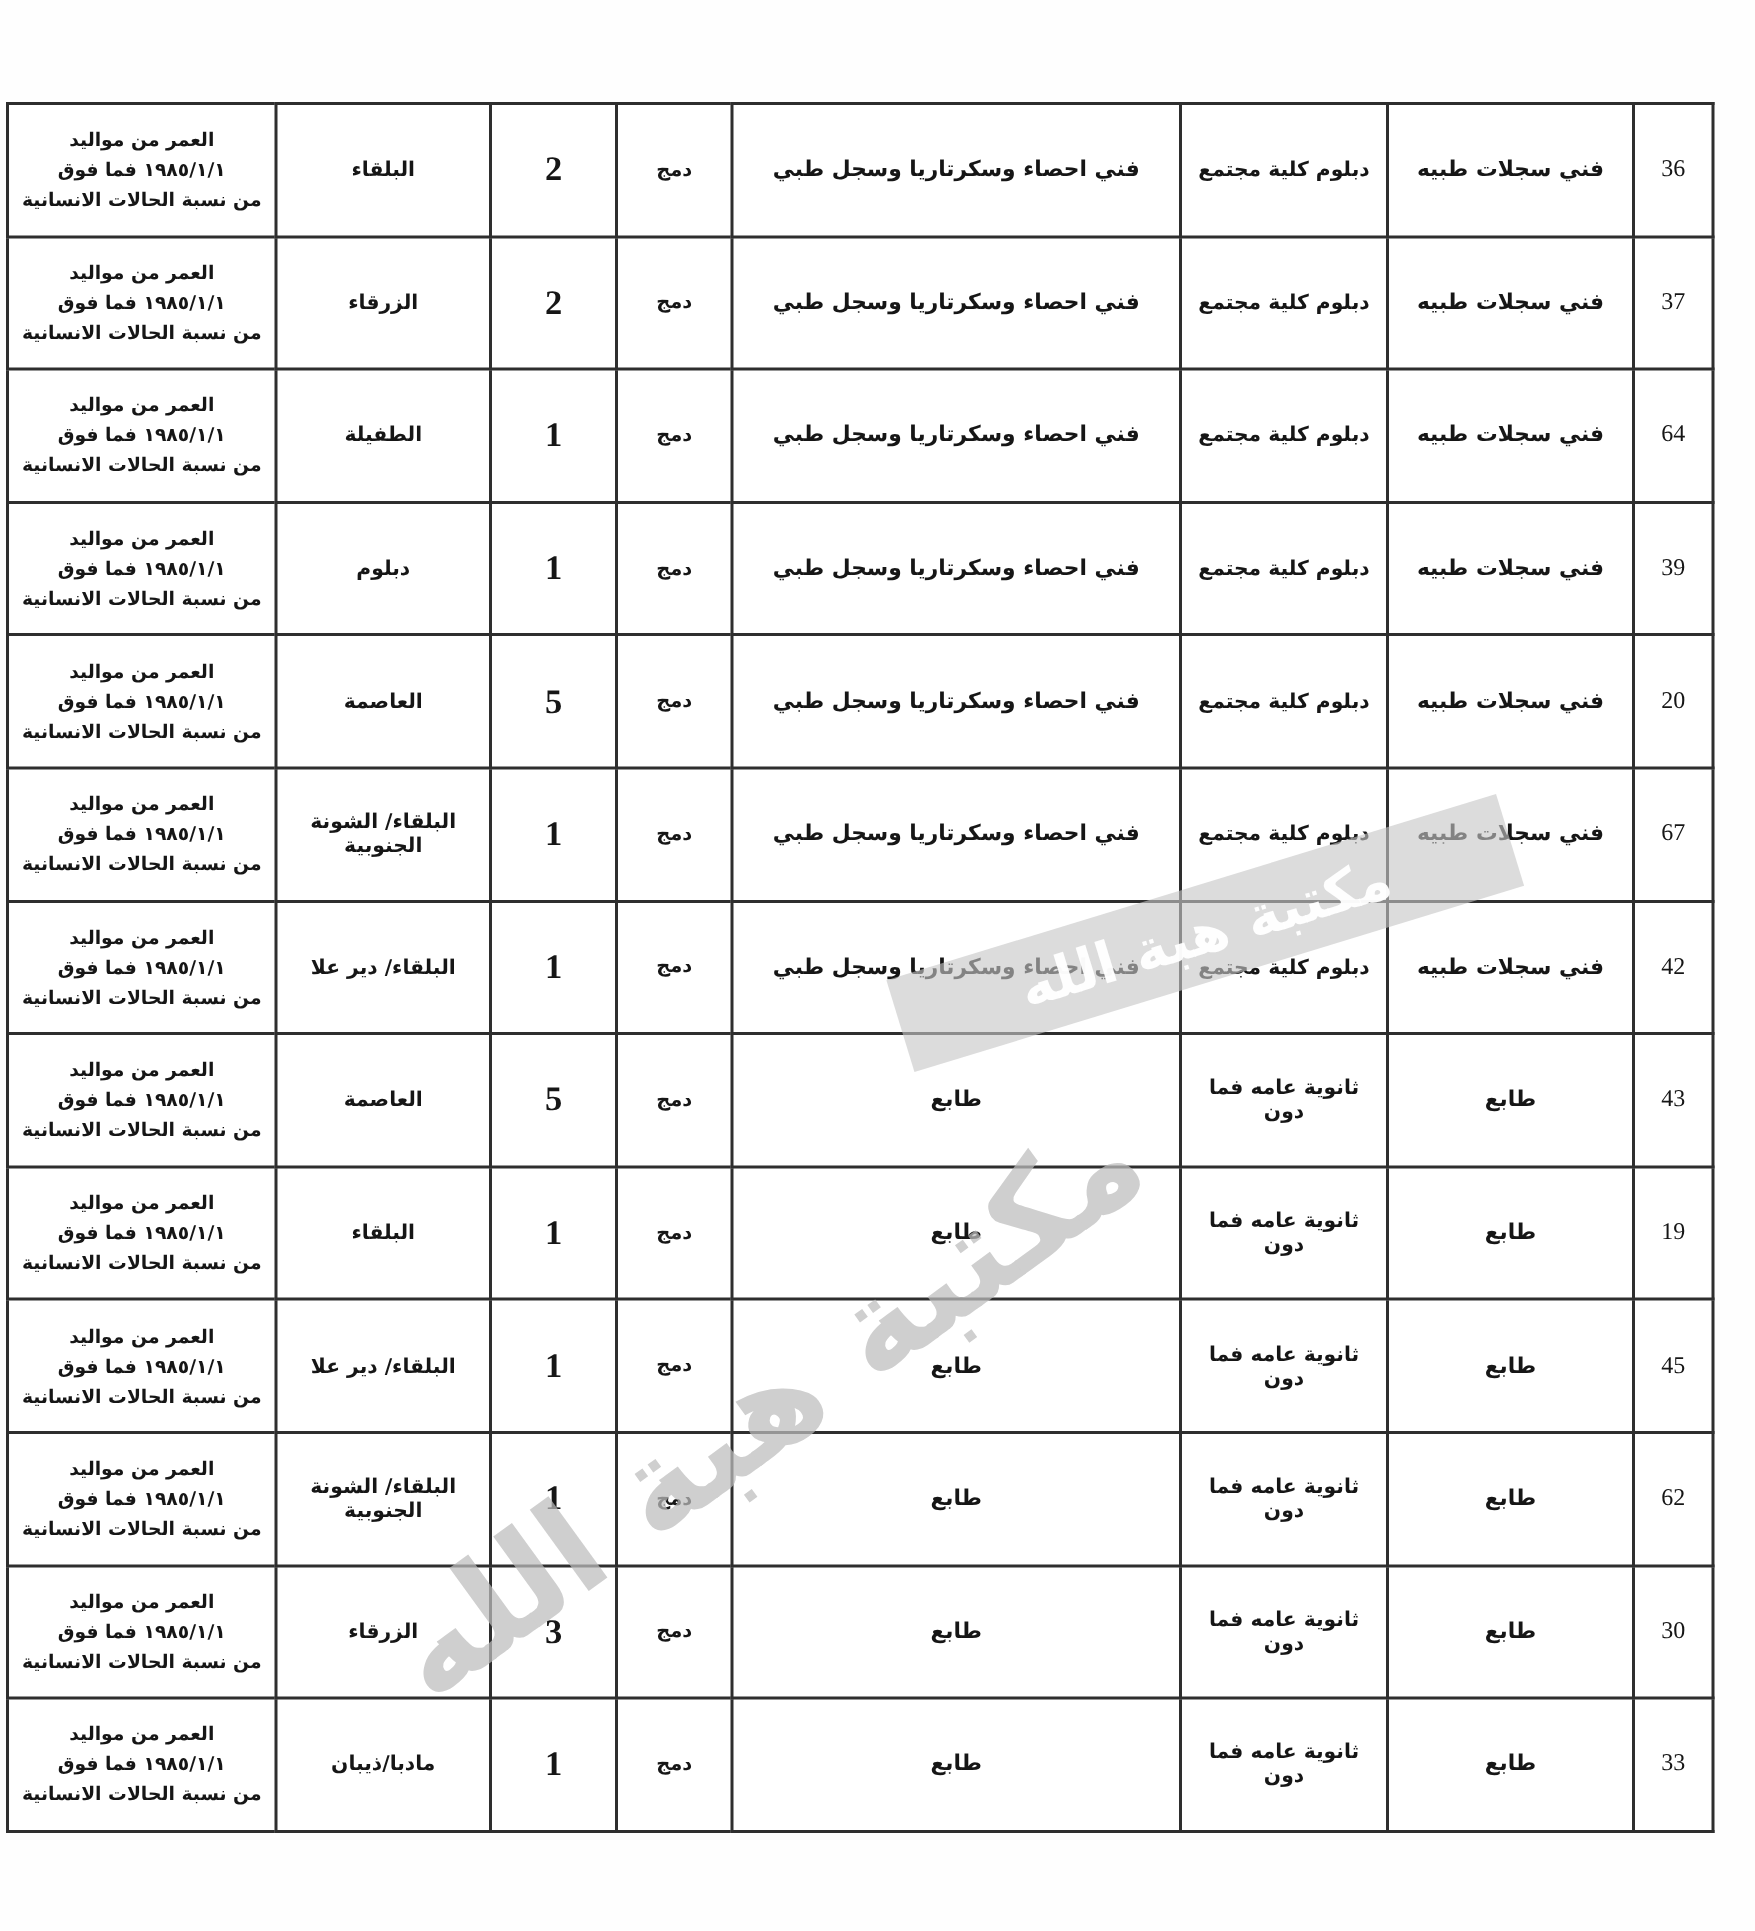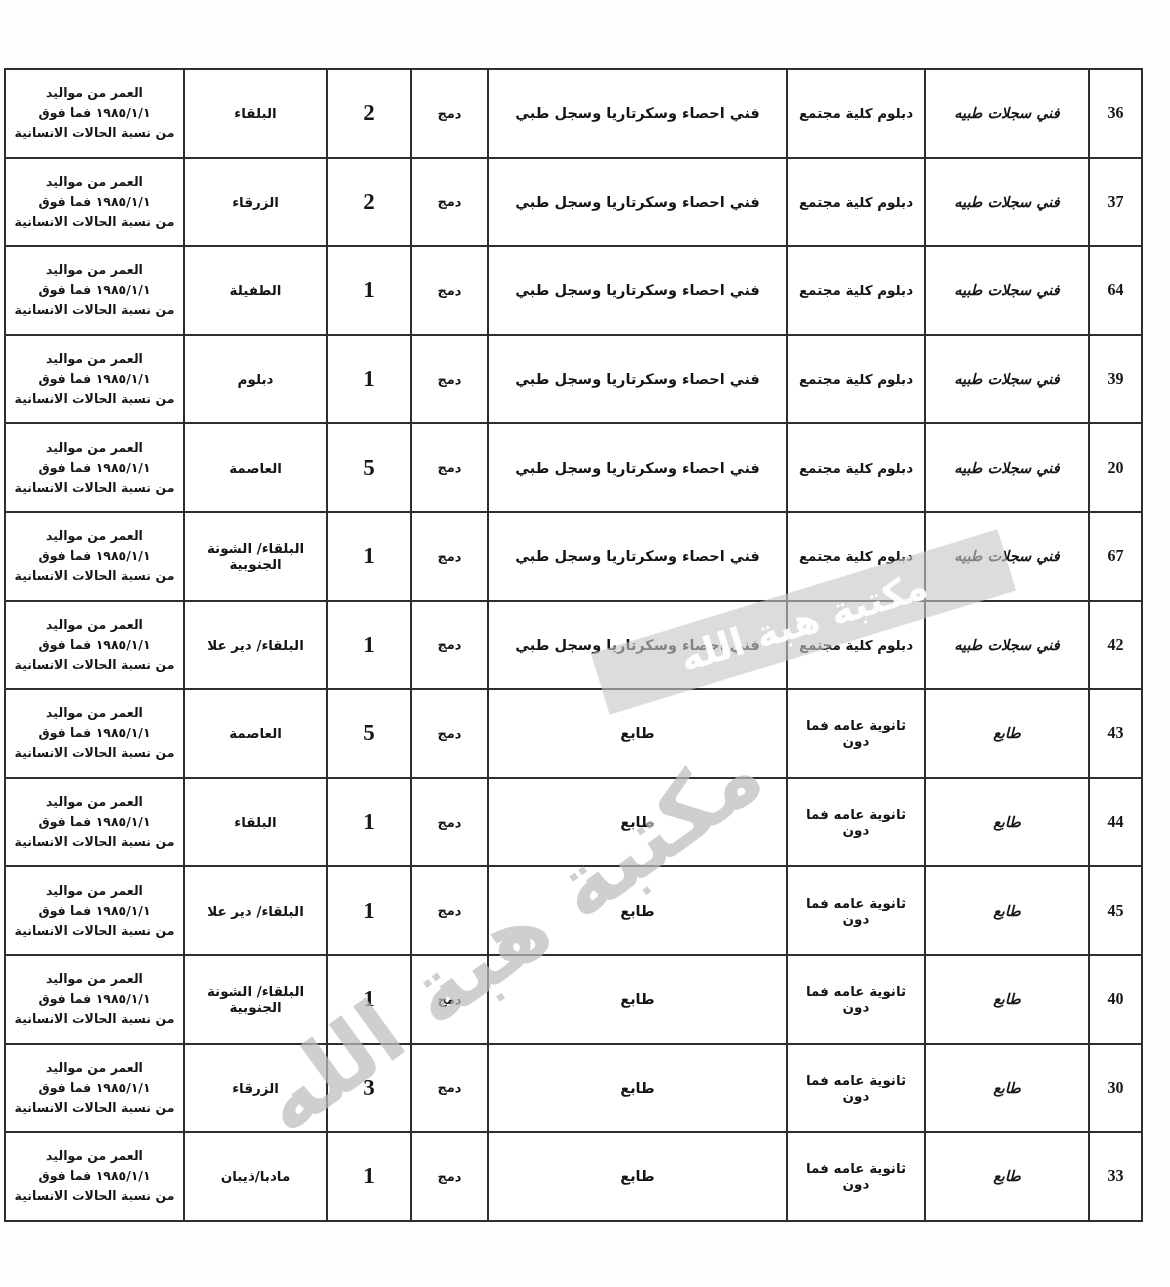--- a/index.html
+++ b/index.html
@@ -12,22 +12,22 @@
     position:absolute;left:4px;top:68px;width:1137px;height:1152px;
     border-collapse:collapse;table-layout:fixed;direction:rtl;
     background:#ffffff;
   }
   table.doc td{
     border:2px solid #2e2e2e;
     text-align:center;vertical-align:middle;
     padding:2px 4px;overflow:hidden;
   }
   tr.doc-row{height:88.6px;}
-  .cell-num{font-family:"Liberation Serif","DejaVu Serif",serif;font-weight:bold;font-size:16px;margin-top:37px;}
-  .cell-job{font-weight:bold;font-size:14.5px;font-style:italic;}
+  .cell-num{font-family:"Liberation Serif","DejaVu Serif",serif;font-weight:normal;font-size:16px;margin-top:37px;}
+  .cell-job{font-weight:bold;font-size:14.5px;}
   .cell-qual{font-weight:bold;font-size:13.5px;}
   .cell-spec{font-weight:bold;font-size:14.5px;}
   .cell-merge{font-weight:bold;font-size:13px;}
   .cell-count{font-family:"Liberation Serif","DejaVu Serif",serif;font-weight:bold;font-size:23px;}
   .cell-loc{font-weight:bold;font-size:13.5px;}
   .cell-notes{font-weight:bold;font-size:12.5px;line-height:1.6;}
   .cell-notes .note-line{display:block;white-space:nowrap;}
   .note-date{direction:ltr;unicode-bidi:isolate;}
   
   .wm-band{
@@ -184,21 +184,21 @@
       <td class="cell-count">5</td>
       <td class="cell-loc">العاصمة</td>
       <td class="cell-notes">
         <span class="note-line">العمر من مواليد</span>
         <span class="note-line note-date">١٩٨٥/١/١ فما فوق</span>
         <span class="note-line">من نسبة الحالات الانسانية</span>
       </td>
     </tr>
 
     <tr class="doc-row">
-      <td class="cell-num">44</td>
+      <td class="cell-num">19</td>
       <td class="cell-job">طابع</td>
       <td class="cell-qual">ثانوية عامه فما دون</td>
       <td class="cell-spec">طابع</td>
       <td class="cell-merge">دمج</td>
       <td class="cell-count">1</td>
       <td class="cell-loc">البلقاء</td>
       <td class="cell-notes">
         <span class="note-line">العمر من مواليد</span>
         <span class="note-line note-date">١٩٨٥/١/١ فما فوق</span>
         <span class="note-line">من نسبة الحالات الانسانية</span>
@@ -214,21 +214,21 @@
       <td class="cell-count">1</td>
       <td class="cell-loc">البلقاء/ دير علا</td>
       <td class="cell-notes">
         <span class="note-line">العمر من مواليد</span>
         <span class="note-line note-date">١٩٨٥/١/١ فما فوق</span>
         <span class="note-line">من نسبة الحالات الانسانية</span>
       </td>
     </tr>
 
     <tr class="doc-row">
-      <td class="cell-num">40</td>
+      <td class="cell-num">62</td>
       <td class="cell-job">طابع</td>
       <td class="cell-qual">ثانوية عامه فما دون</td>
       <td class="cell-spec">طابع</td>
       <td class="cell-merge">دمج</td>
       <td class="cell-count">1</td>
       <td class="cell-loc">البلقاء/ الشونة الجنوبية</td>
       <td class="cell-notes">
         <span class="note-line">العمر من مواليد</span>
         <span class="note-line note-date">١٩٨٥/١/١ فما فوق</span>
         <span class="note-line">من نسبة الحالات الانسانية</span>

